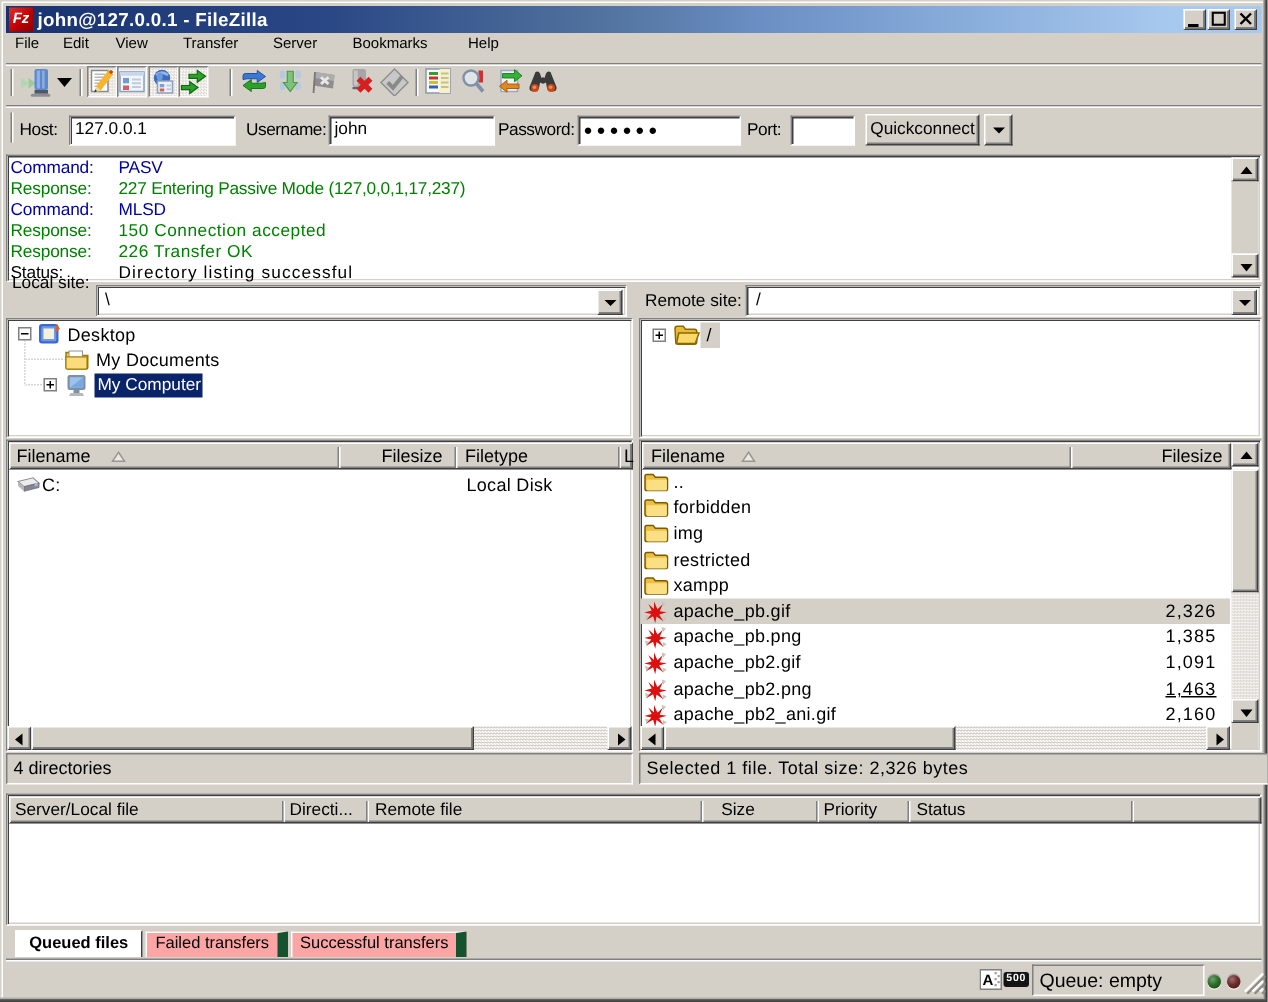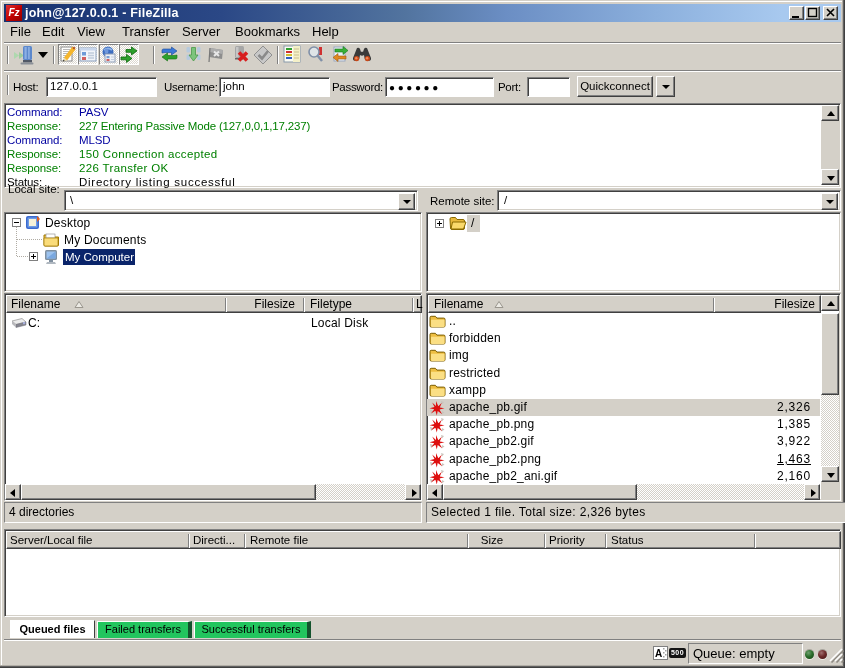--- a/index.html
+++ b/index.html
@@ -13,21 +13,21 @@
 
 #titlebar{position:absolute;left:4px;top:4px;width:837px;height:18px;
  background:linear-gradient(90deg,#17326f 0%,#2b4886 26%,#52749f 48%,#6b8ec4 60%,#8cb0dd 78%,#a8c9ef 93%);}
 #title-ico{position:absolute;left:2px;top:1px;width:16px;height:16px;background:linear-gradient(135deg,#e03030 0%,#c00000 55%,#8f0000 100%);color:#fff;font-weight:bold;font-size:10px;text-align:center;line-height:15px;font-style:italic;}
 #title-txt{position:absolute;left:21px;top:2px;color:#fff;font-weight:bold;font-size:12.5px;letter-spacing:0.2px;}
 .capbtn{position:absolute;top:2px;width:15px;height:14px;background:#d4d0c8;
  border-top:1px solid #fff;border-left:1px solid #fff;border-right:1px solid #404040;border-bottom:1px solid #404040;
  box-shadow:inset -1px -1px 0 #808080;font-size:9px;text-align:center;line-height:12px;font-weight:bold;}
 
 #menubar{position:absolute;left:4px;top:22px;width:837px;height:17px;}
-#menubar span{position:absolute;top:2px;font-size:13px;text-align:center;}
+#menubar span{position:absolute;top:2px;font-size:10px;text-align:center;}
 #menuline{position:absolute;left:4px;top:42px;width:837px;height:2px;border-top:1px solid #808080;border-bottom:1px solid #fff;}
 
 #toolbar{position:absolute;left:4px;top:41px;width:837px;height:27px;}
 #toolline{position:absolute;left:4px;top:70px;width:837px;height:2px;border-top:1px solid #808080;border-bottom:1px solid #fff;}
 .grip{position:absolute;width:2px;border-left:1px solid #808080;border-right:1px solid #fff;}
 .tbtn{position:absolute;top:3px;width:20px;height:21px;
  border:1px solid;border-color:#808080 #fff #fff #808080;
  background:repeating-conic-gradient(#ffffff 0% 25%,#dcd8d0 0% 50%) 0 0/2px 2px;}
 .ticon{position:absolute;}
 
@@ -82,21 +82,21 @@
  box-shadow:inset -1px -1px 0 #808080;font-size:12px;line-height:17px;}
 .hdiv{position:absolute;top:2px;height:14px;width:2px;border-left:1px solid #808080;border-right:1px solid #fff;}
 
 .titem{position:absolute;font-size:12px;letter-spacing:0.2px;white-space:pre;}
 .fitem{position:absolute;font-size:12px;letter-spacing:0.2px;white-space:pre;}
 .num{position:absolute;font-size:12px;letter-spacing:0.2px;text-align:right;}
 .pm{position:absolute;width:9px;height:9px;background:#fff;border:1px solid #808080;}
 .pm:before{content:"";position:absolute;left:1px;top:3px;width:5px;height:1px;background:#000;}
 .pm.plus:after{content:"";position:absolute;left:3px;top:1px;width:1px;height:5px;background:#000;}
 
-.tab{position:absolute;background:#22c55e;border-top:1px solid #fff;border-left:1px solid #fff;border-right:4px solid #14532d;
+.tab{position:absolute;background:#fca5a5;border-top:1px solid #fff;border-left:1px solid #fff;border-right:7px solid #14532d;
  font-size:11px;text-align:center;}
 #tab1{background:#fff;font-weight:bold;border-right:1px solid #404040;}
 
 #statusbar{position:absolute;left:4px;top:640px;width:837px;height:24px;border-top:1px solid #fff;}
 #sbline{position:absolute;left:4px;top:639px;width:837px;height:1px;background:#808080;}
 .led{position:absolute;width:9px;height:9px;border-radius:50%;}
 </style>
 </head>
 <body>
 <div id="frame"></div>
@@ -411,21 +411,21 @@
         <path d="M12 1 l3 1 -2 2.5 Z"></path>
         <path d="M1 10 l3.5 1 -2.5 3 Z"></path>
         <path d="M13 11 l2.5 1.5 -3 2 Z"></path>
       </g>
       <g fill="#dd0f0f">
         <path d="M7 1 L9.3 6.2 L12.8 2.8 L10.8 7.5 L15.5 8.2 L10.4 9.6 L13.2 14.2 L8.7 11 L7.8 15.5 L6.4 10.8 L2 13.4 L5.2 9.3 L0.5 8.3 L5.5 7 L3.2 2.6 L7 6 Z"></path>
       </g>
       <circle cx="8" cy="8.4" r="2.6" fill="#dd0f0f"></circle>
     </svg>
   <div class="fitem" style="left:22px;top:140px;">apache_pb2.gif</div>
-  <div class="num" style="left:281px;top:140px;width:103px;letter-spacing:0.8px;">3,922</div>
+  <div class="num" style="left:281px;top:140px;width:103px;letter-spacing:0.8px;">1,091</div>
   <svg class="abs" style="left:2px;top:158px;" width="16" height="16">
       <g fill="#c8c4bc">
         <path d="M12 1 l3 1 -2 2.5 Z"></path>
         <path d="M1 10 l3.5 1 -2.5 3 Z"></path>
         <path d="M13 11 l2.5 1.5 -3 2 Z"></path>
       </g>
       <g fill="#dd0f0f">
         <path d="M7 1 L9.3 6.2 L12.8 2.8 L10.8 7.5 L15.5 8.2 L10.4 9.6 L13.2 14.2 L8.7 11 L7.8 15.5 L6.4 10.8 L2 13.4 L5.2 9.3 L0.5 8.3 L5.5 7 L3.2 2.6 L7 6 Z"></path>
       </g>
       <circle cx="8" cy="8.4" r="2.6" fill="#dd0f0f"></circle>

